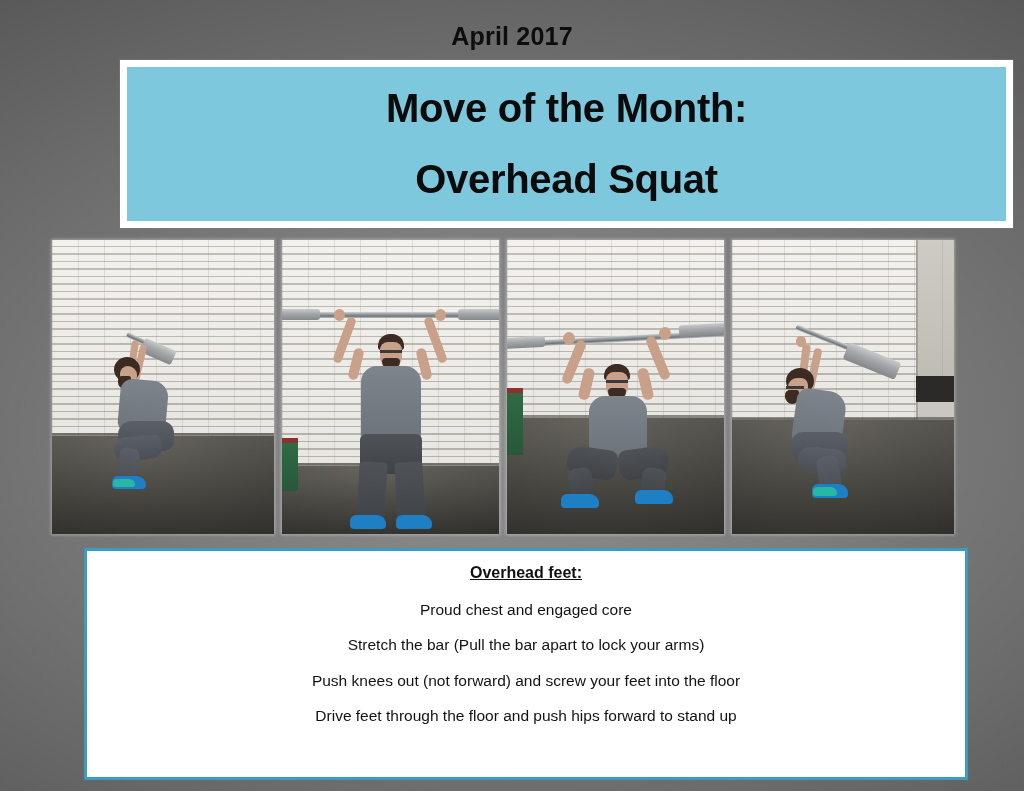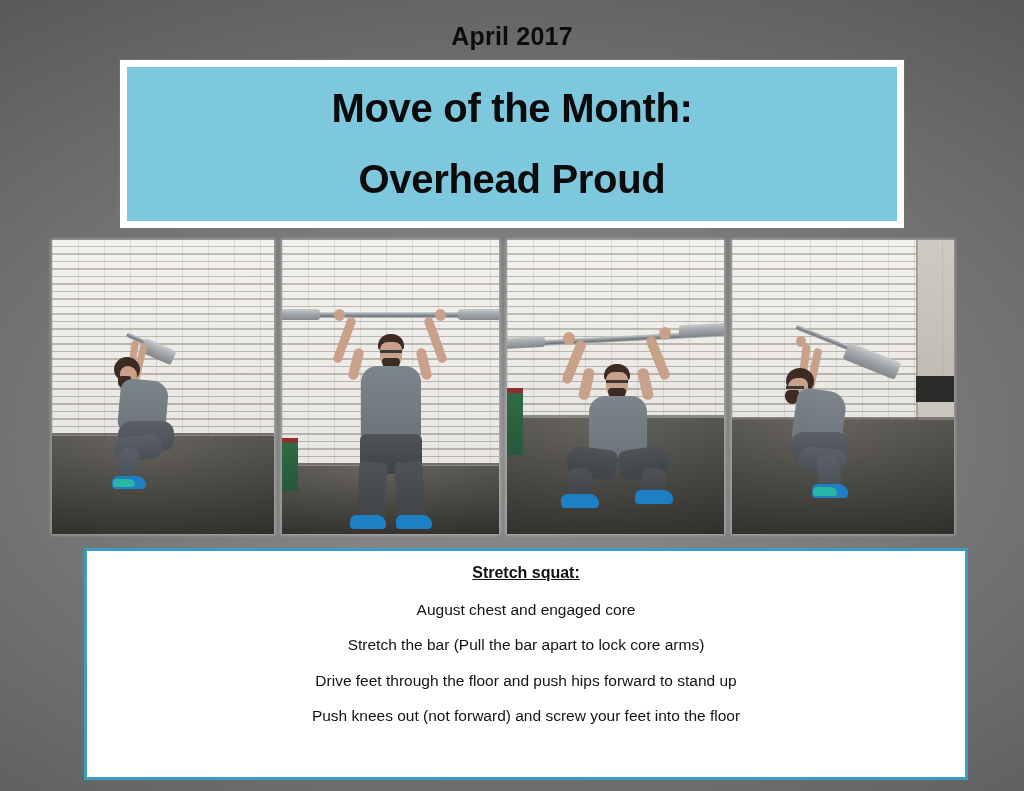--- a/index.html
+++ b/index.html
@@ -25,21 +25,21 @@
     font-size: 25px;
     font-weight: bold;
     color: #0d0d0d;
     letter-spacing: 0.2px;
   }
 
   
   #title-box {
     position: absolute;
     left: 120px; top: 60px;
-    width: 784px; height: 168px;
+    width: 893px; height: 168px;
     background: #7ec8de;
     border: 7px solid #ffffff;
     box-sizing: border-box;
     box-shadow: 0 0 0 1px rgba(120,120,120,0.55);
     display: flex;
     flex-direction: column;
     align-items: center;
     justify-content: center;
   }
   .title-line {
@@ -177,21 +177,21 @@
 </style>
 </head>
 <body>
 
 <div id="slide">
 
   <div id="date-line">April  2017</div>
 
   <div id="title-box">
     <div class="title-line" id="title-line-1">Move of the Month:</div>
-    <div class="title-line" id="title-line-2">Overhead Proud</div>
+    <div class="title-line" id="title-line-2">Overhead Squat</div>
   </div>
 
   <div id="photo-strip">
 
     <div class="photo wide">
       <div class="wall" style="height:196px;"></div>
       <div class="baseboard" style="top:193px;"></div>
       <div class="floor" style="top:196px;"></div>
 
       <div class="fig bar-h" style="left:74px; top:96px; width:20px; height:5px; transform:rotate(24deg);"></div>
@@ -311,20 +311,20 @@
 
       <div class="fig jeans" style="left:86px; top:216px; width:22px; height:34px; border-radius:7px; transform:rotate(-8deg);"></div>
 
       <div class="fig shoe" style="left:80px; top:244px; width:36px; height:14px;"></div>
       <div class="fig shoe-accent" style="left:81px; top:247px; width:24px; height:9px;"></div>
     </div>
 
   </div>
 
   <div id="text-box">
-    <div id="cues-heading">Stretch squat:</div>
-    <div class="cue-line">August chest and engaged core</div>
-    <div class="cue-line">Stretch the bar (Pull the bar apart to lock core arms)</div>
+    <div id="cues-heading">Overhead feet:</div>
+    <div class="cue-line">Proud chest and engaged core</div>
+    <div class="cue-line">Stretch the bar (Pull the bar apart to lock your arms)</div>
+    <div class="cue-line">Push knees out (not forward) and screw your feet into the floor</div>
     <div class="cue-line">Drive feet through the floor and push hips forward to stand up</div>
-    <div class="cue-line">Push knees out (not forward) and screw your feet into the floor</div>
   </div>
 
 </div>
 
 </body></html>

